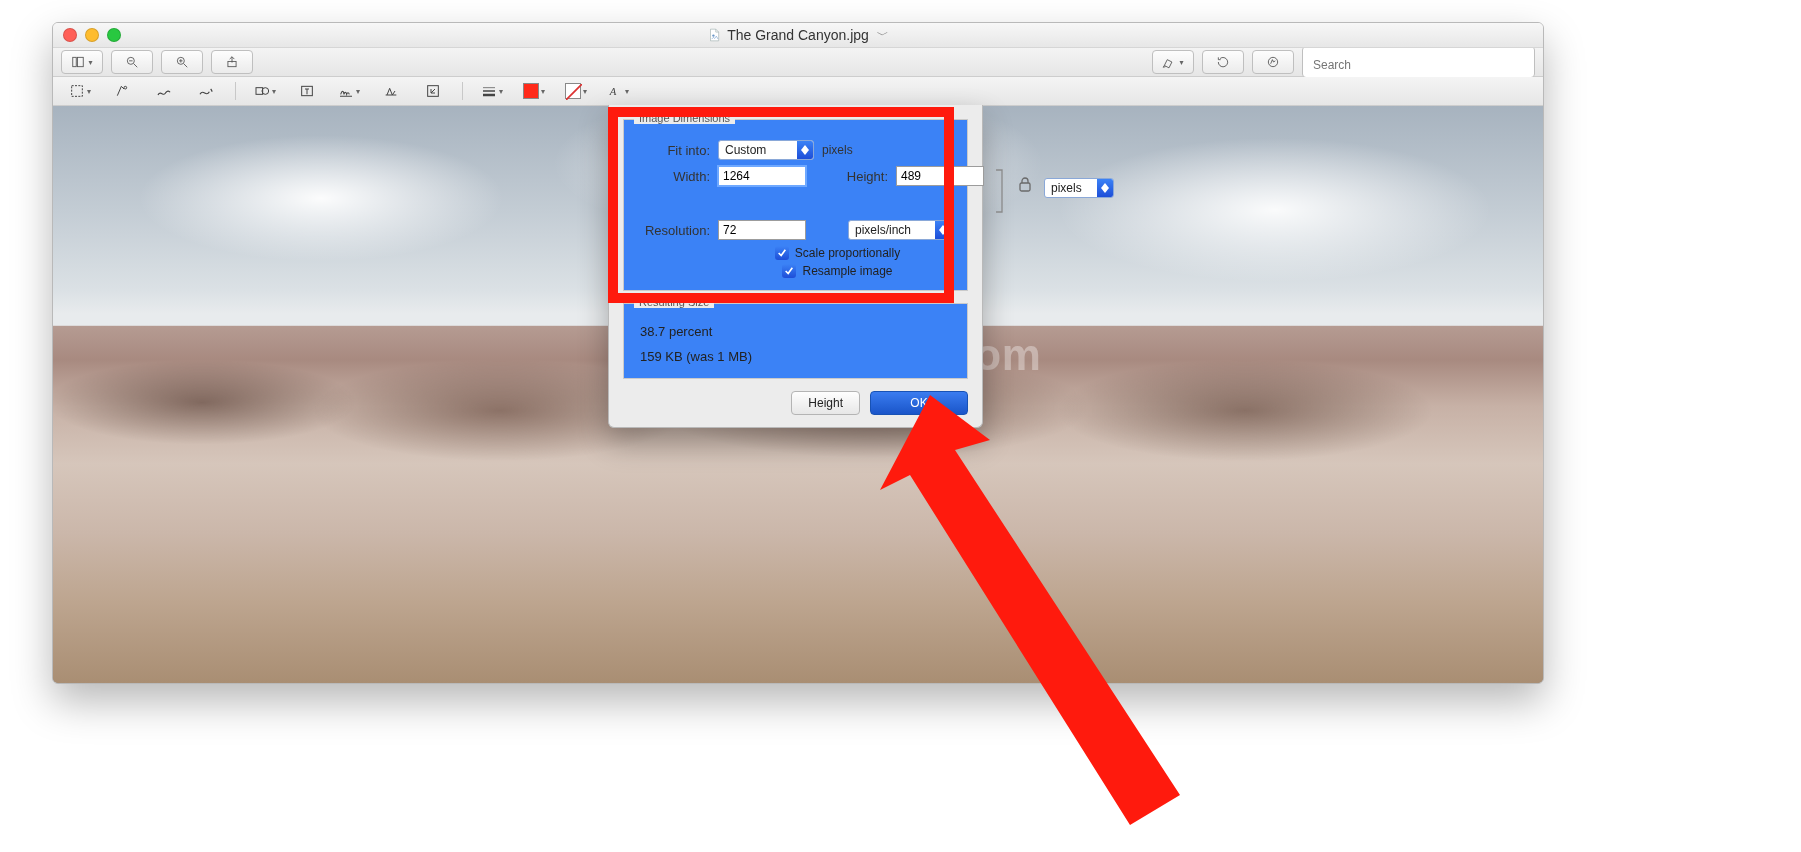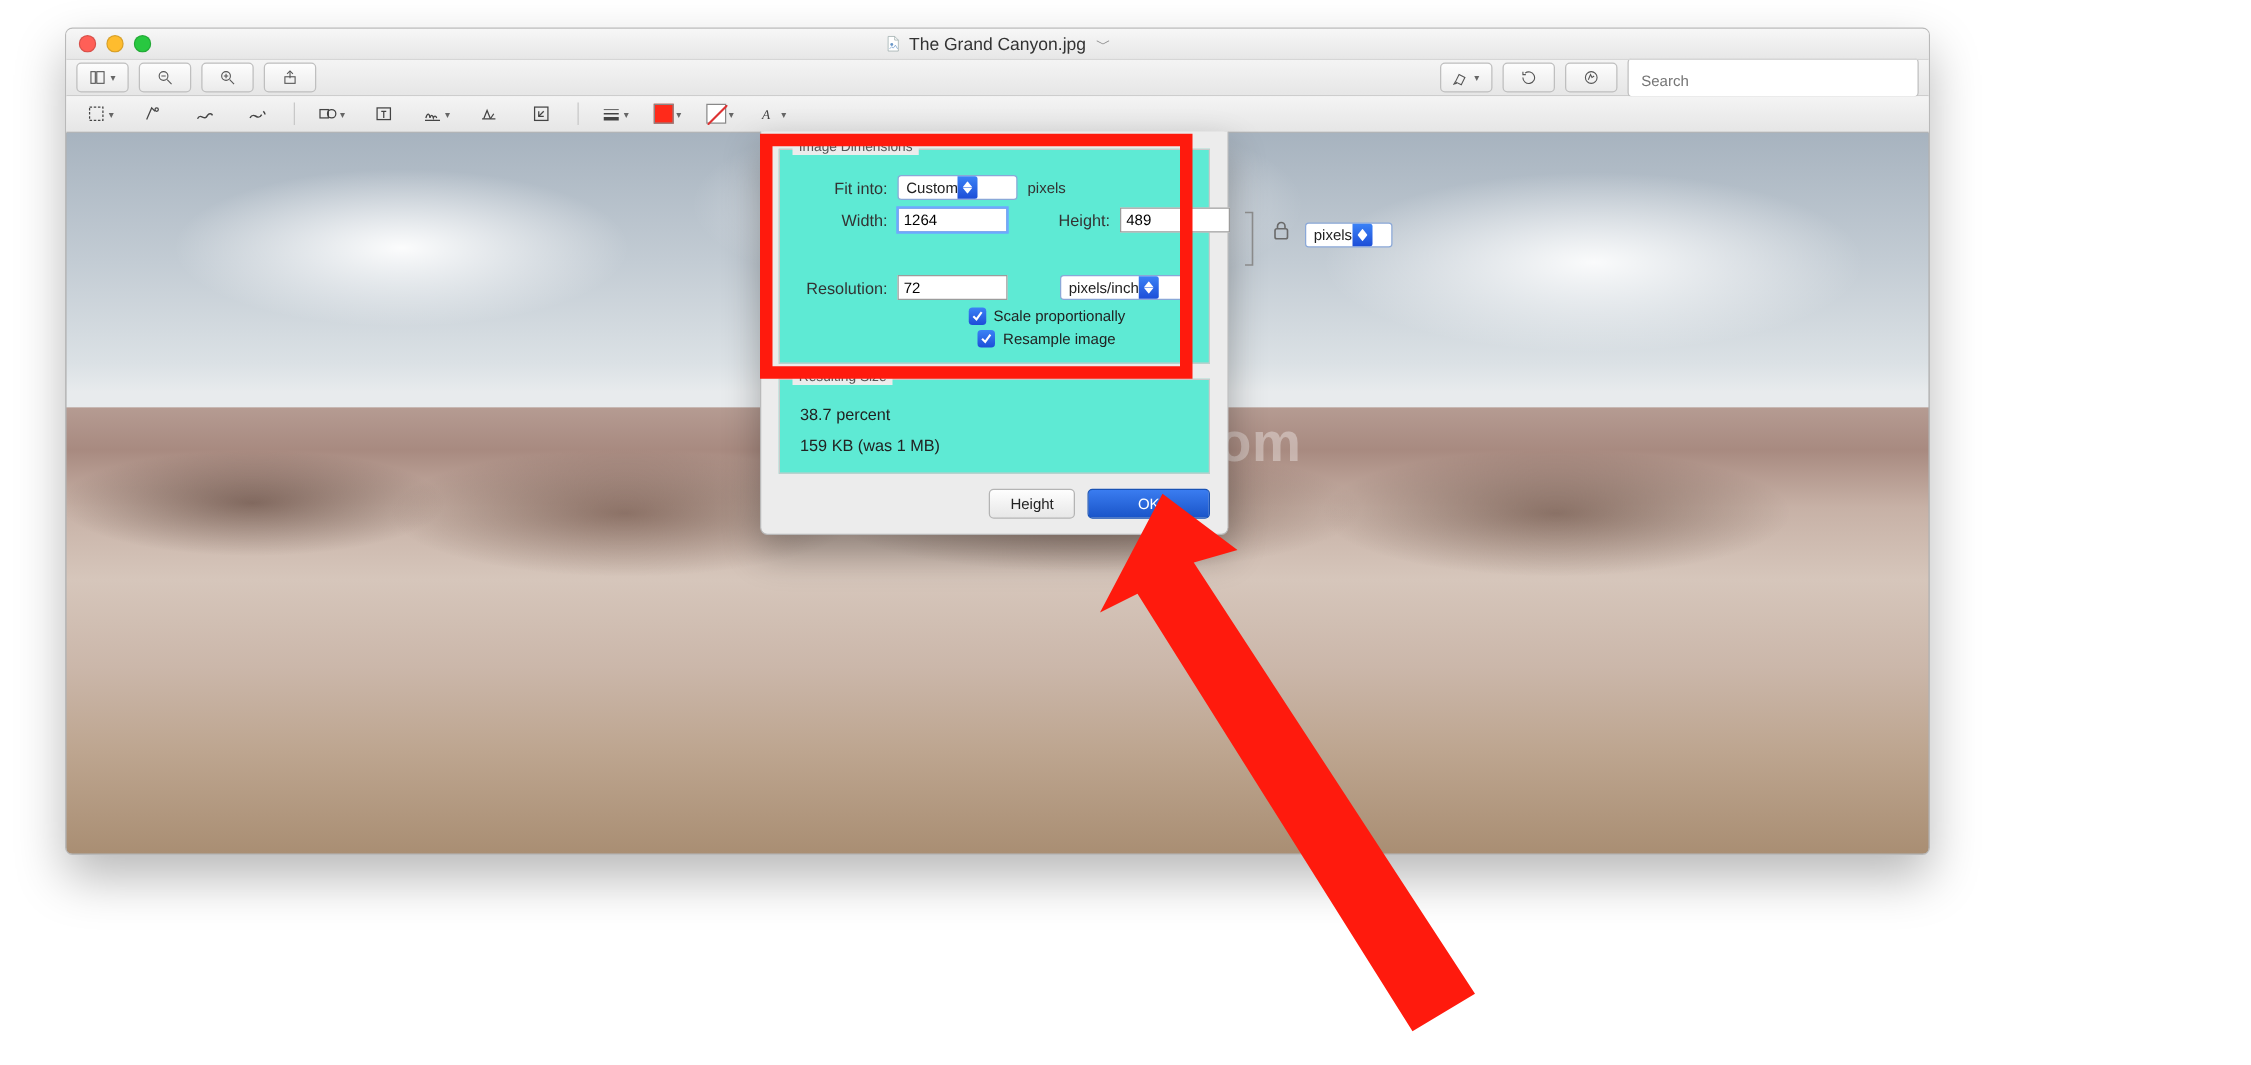--- a/index.html
+++ b/index.html
@@ -107,34 +107,34 @@
 
   
   .sheet{
     position:absolute;left:608px;top:105px;width:345px;
     background:#ececec;border:1px solid #b9b9b9;border-top:none;
     border-bottom-left-radius:6px;border-bottom-right-radius:6px;
     box-shadow:0 14px 30px rgba(0,0,0,.3);
     padding:14px 14px 12px 14px;
   }
   .group{
-    border:1px solid var(--group-border);border-radius:0;background:#5eead4;
+    border:1px solid var(--group-border);border-radius:0;background:#3b82f6;
     margin-bottom:12px;position:relative;padding:14px 10px 10px 10px;
   }
   .group-title{
     position:absolute;top:-8px;left:10px;background:#ececec;padding:0 5px;font-size:11px;color:#555;
   }
   .row{display:flex;align-items:center;margin:6px 0;gap:8px;}
   .lbl{width:76px;text-align:right;color:#333;}
   .field{
     height:20px;border:1px solid var(--field-border);background:#fff;
     padding:0 4px;font-size:12px;box-sizing:border-box;
   }
   .select{
-    height:20px;display:flex;align-items:center;
+    height:20px;display:flex;align-items:center;justify-content:space-between;
     border:1px solid #8aa8d8;border-radius:3px;background:#fff;font-size:12px;
     padding:0 0 0 6px;box-sizing:border-box;min-width:70px;
   }
   .select .arrows{
     width:16px;align-self:stretch;background:linear-gradient(var(--blue-grad-top),var(--blue-grad-bot));
     border-top-right-radius:2px;border-bottom-right-radius:2px;
     display:flex;flex-direction:column;align-items:center;justify-content:center;color:#fff;
   }
   .select .arrows svg{width:8px;height:5px;}
   .unit{font-size:12px;color:#333;}

